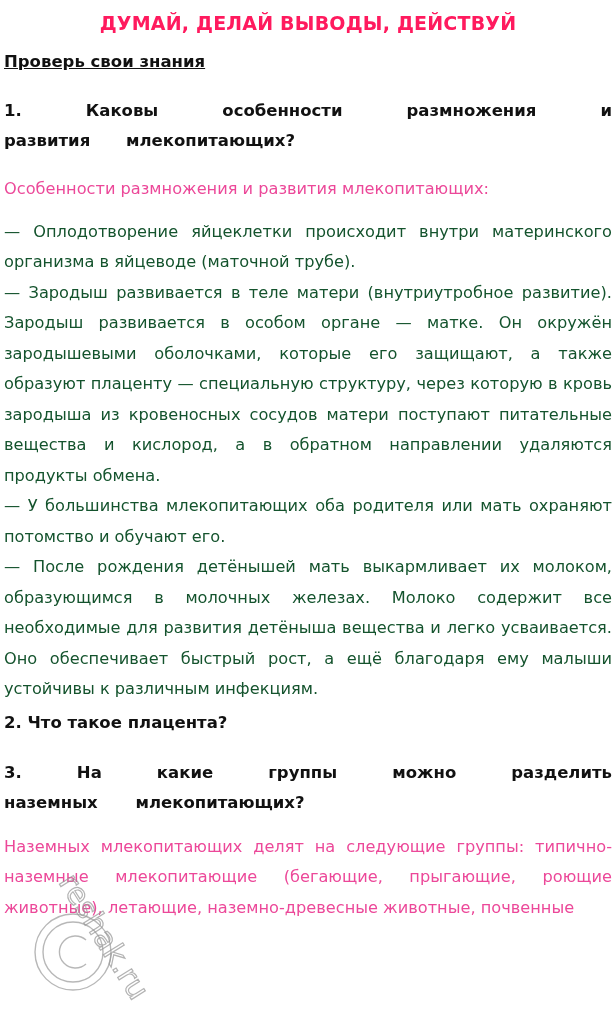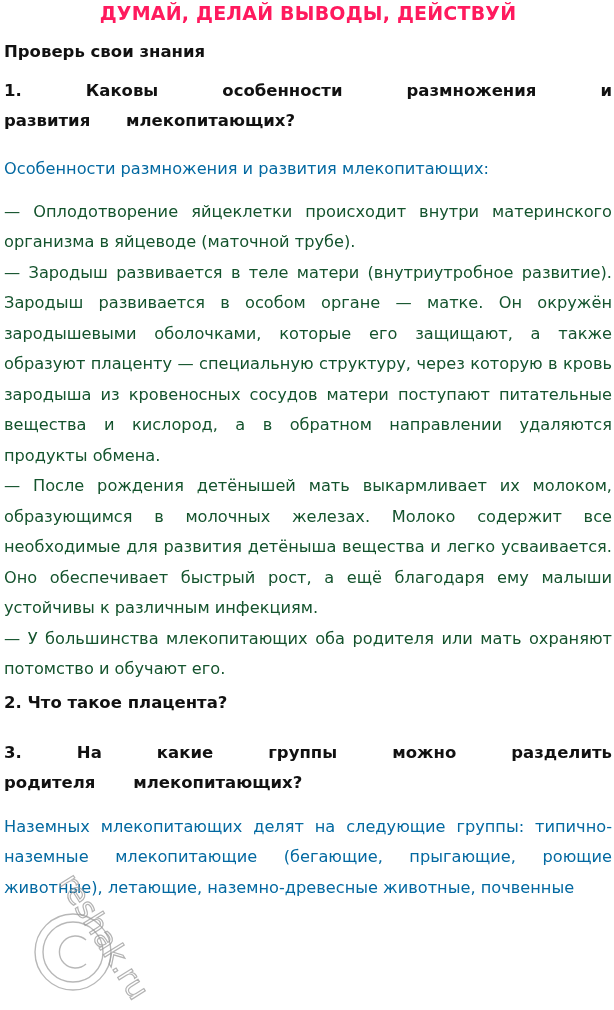--- a/index.html
+++ b/index.html
@@ -18,54 +18,55 @@
     .page {
       position: absolute;
       left: 0;
       top: 0;
       width: 614px;
       padding: 0 2px 0 4px;
       box-sizing: border-box;
     }
     .title {
       margin: 0;
-      padding-top: 0;
+      padding-top: 10px;
       height: 30px;
       line-height: 26px;
       text-align: center;
       font-family: "DejaVu Sans", sans-serif;
       font-weight: bold;
       font-size: 19px;
       letter-spacing: 0.2px;
       color: #ff1a5e;
     }
     .subtitle {
       margin: 10px 0 0 0;
       font-weight: bold;
       font-size: 16.5px;
       line-height: 24px;
       color: #111;
+      text-decoration: underline;
     }
     .question {
       margin: 20px 0 0 0;
       font-weight: bold;
       font-size: 16.5px;
       line-height: 30px;
       text-align: justify;
       text-align-last: left;
       color: #111;
     }
-    .q1 { margin-top: 12px; word-spacing: 30px; }
+    .q1 { margin-top: 22px; word-spacing: 30px; }
     .q3 { word-spacing: 32px; }
     .answer {
       margin: 14px 0 0 0;
       font-size: 16.2px;
       line-height: 30.5px;
       text-align: justify;
-      color: #0369a1;
+      color: #ec4899;
     }
     .answer-intro { margin-top: 18px; text-align: left; }
     .bullet-block { margin-top: 12px; }
     .bullet {
       margin: 0;
       font-size: 16.2px;
       line-height: 30.5px;
       text-align: justify;
       text-align-last: left;
       color: #14532d;
@@ -91,36 +92,36 @@
 
   <div>
     <p class="question q1">
       <span>1.</span>
       <span>Каковы особенности размножения и развития млекопитающих?</span>
     </p>
     <p class="answer answer-intro">Особенности размножения и развития млекопитающих:</p>
     <div class="bullet-block">
       <p class="bullet">— Оплодотворение яйцеклетки происходит внутри материнского организма в яйцеводе (маточной трубе).</p>
       <p class="bullet">— Зародыш развивается в теле матери (внутриутробное развитие). Зародыш развивается в особом органе — матке. Он окружён зародышевыми оболочками, которые его защищают, а также образуют плаценту — специальную структуру, через которую в кровь зародыша из кровеносных сосудов матери поступают питательные вещества и кислород, а в обратном направлении удаляются продукты обмена.</p>
+      <p class="bullet">— У большинства млекопитающих оба родителя или мать охраняют потомство и обучают его.</p>
       <p class="bullet">— После рождения детёнышей мать выкармливает их молоком, образующимся в молочных железах. Молоко содержит все необходимые для развития детёныша вещества и легко усваивается. Оно обеспечивает быстрый рост, а ещё благодаря ему малыши устойчивы к различным инфекциям.</p>
-      <p class="bullet">— У большинства млекопитающих оба родителя или мать охраняют потомство и обучают его.</p>
     </div>
   </div>
 
   <div>
     <p class="question q2">
       <span>2.</span>
       <span>Что такое плацента?</span>
     </p>
   </div>
 
   <div>
     <p class="question q3">
       <span>3.</span>
-      <span>На какие группы можно разделить родителя млекопитающих?</span>
+      <span>На какие группы можно разделить наземных млекопитающих?</span>
     </p>
     <p class="answer">Наземных млекопитающих делят на следующие группы: типично-наземные млекопитающие (бегающие, прыгающие, роющие животные), летающие, наземно-древесные животные, почвенные</p>
   </div>
 
 </div>
 
 <svg class="watermark" viewBox="0 0 150 150" xmlns="http://www.w3.org/2000/svg">
   <g fill="none" stroke="#9a9a9a" stroke-width="1.4" opacity="0.7">
     <circle cx="55" cy="100" r="38"></circle>
     <circle cx="55" cy="100" r="30"></circle>

